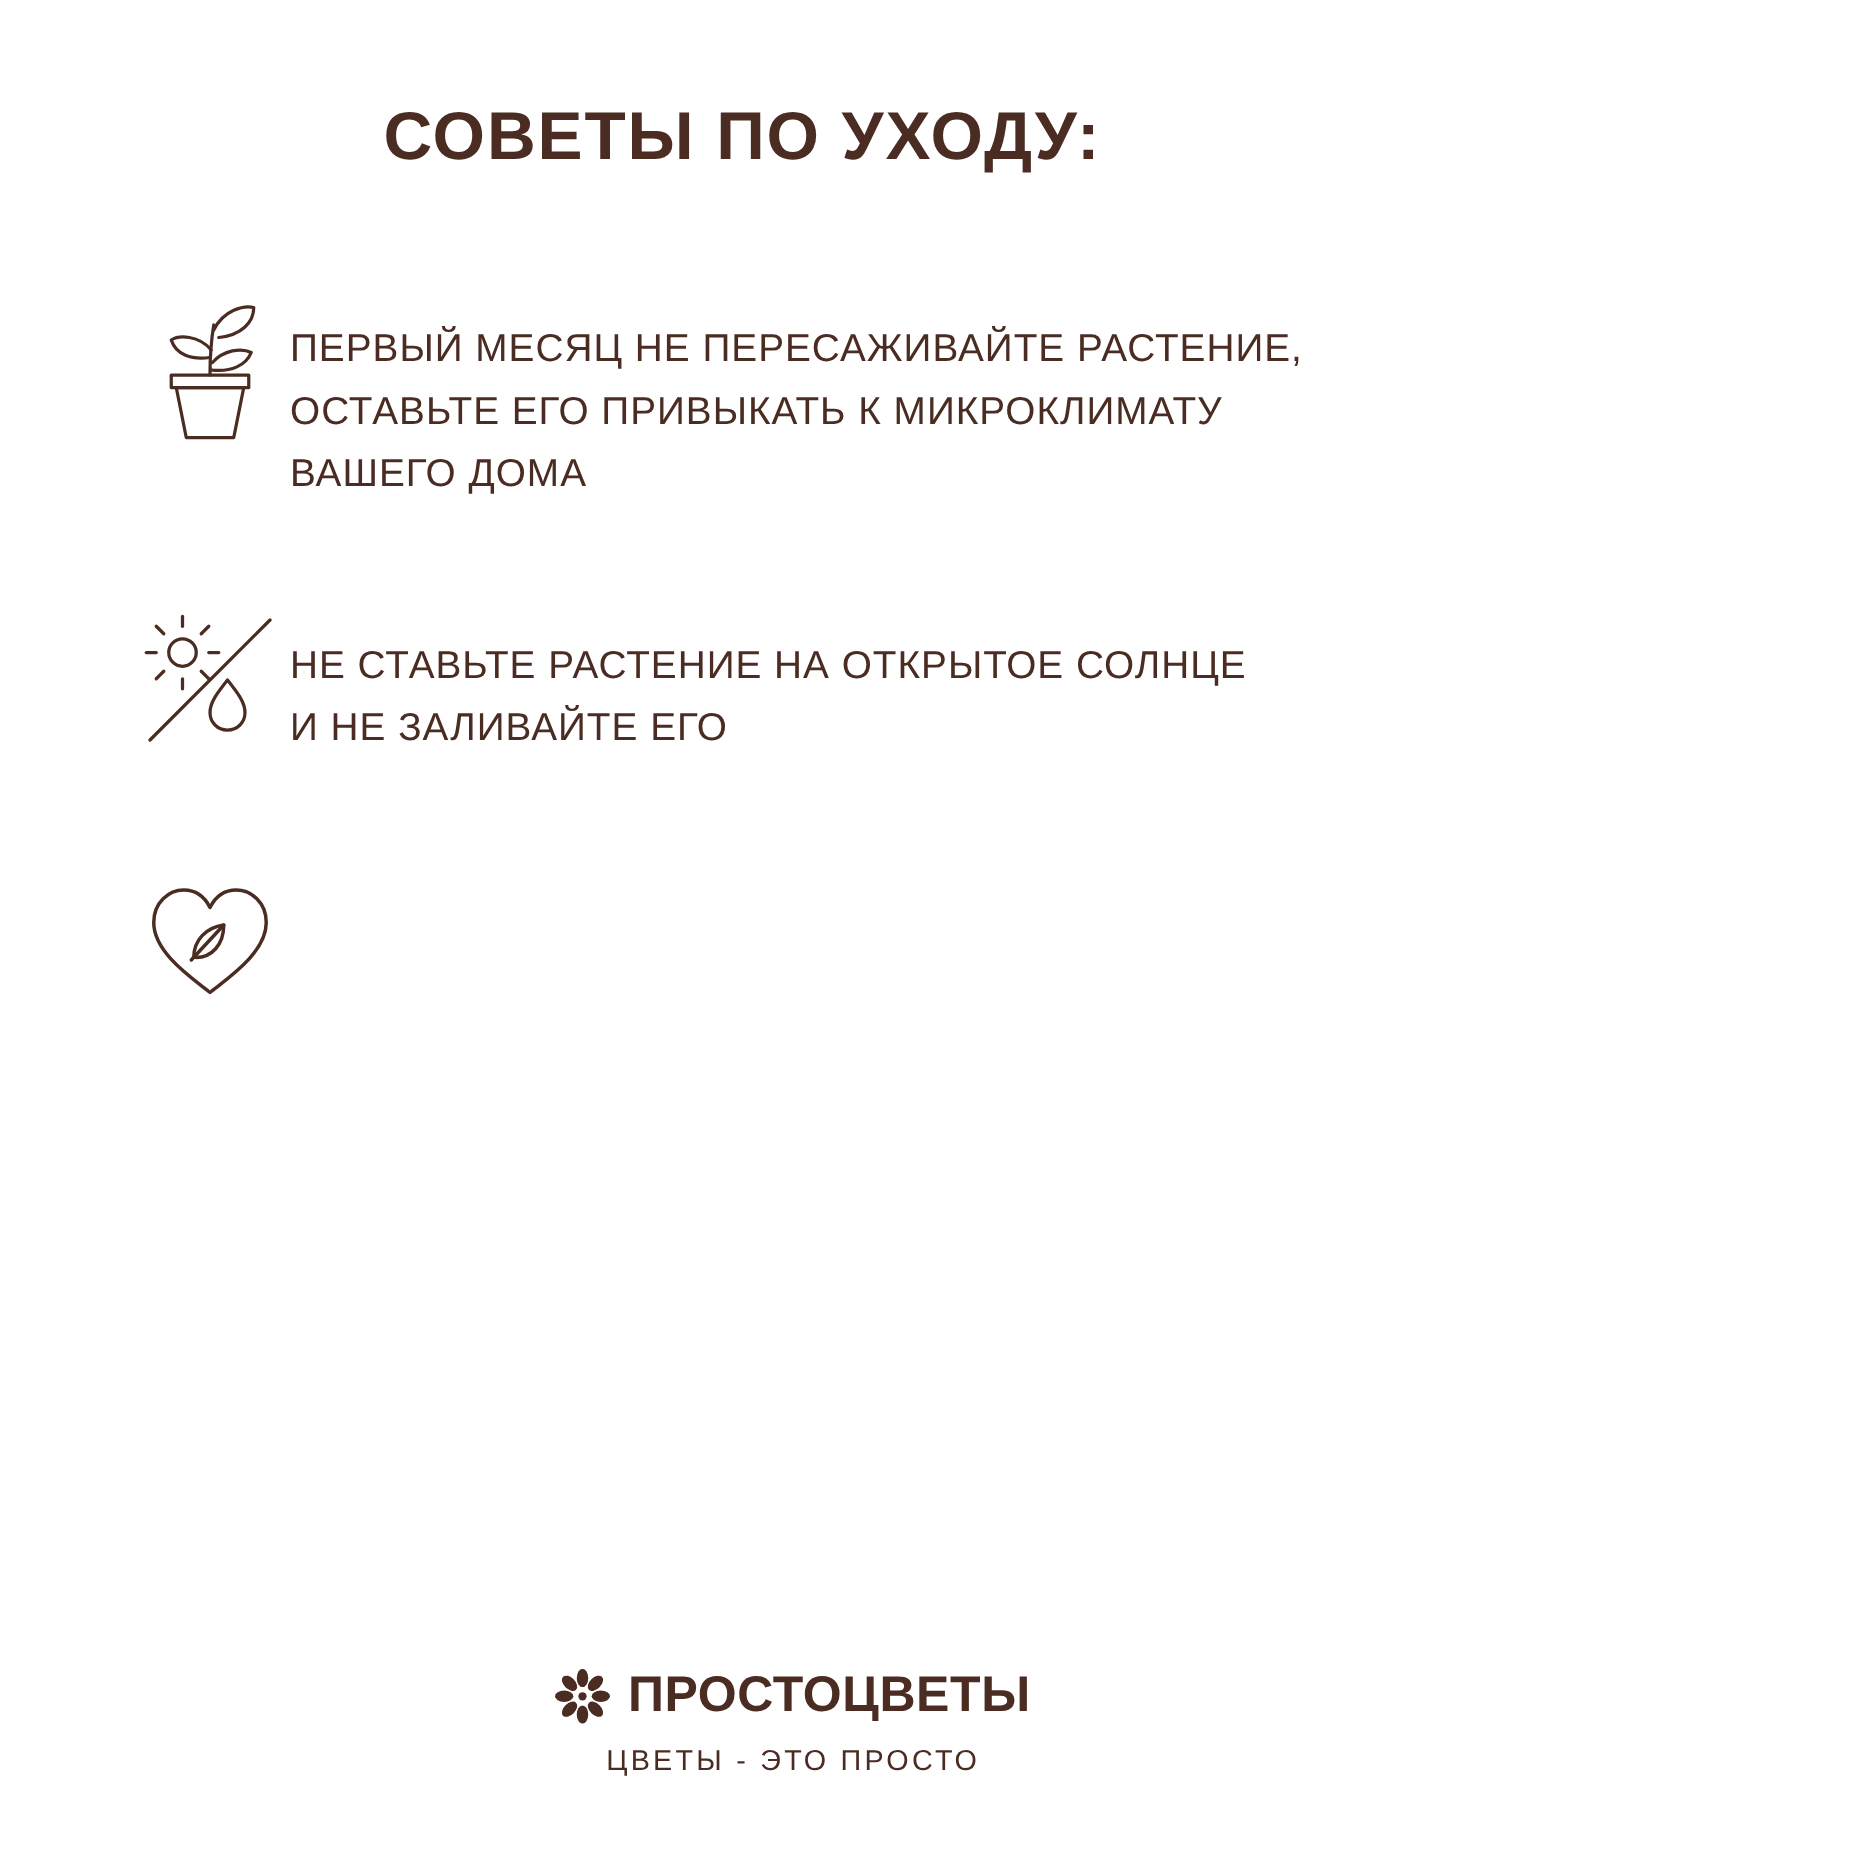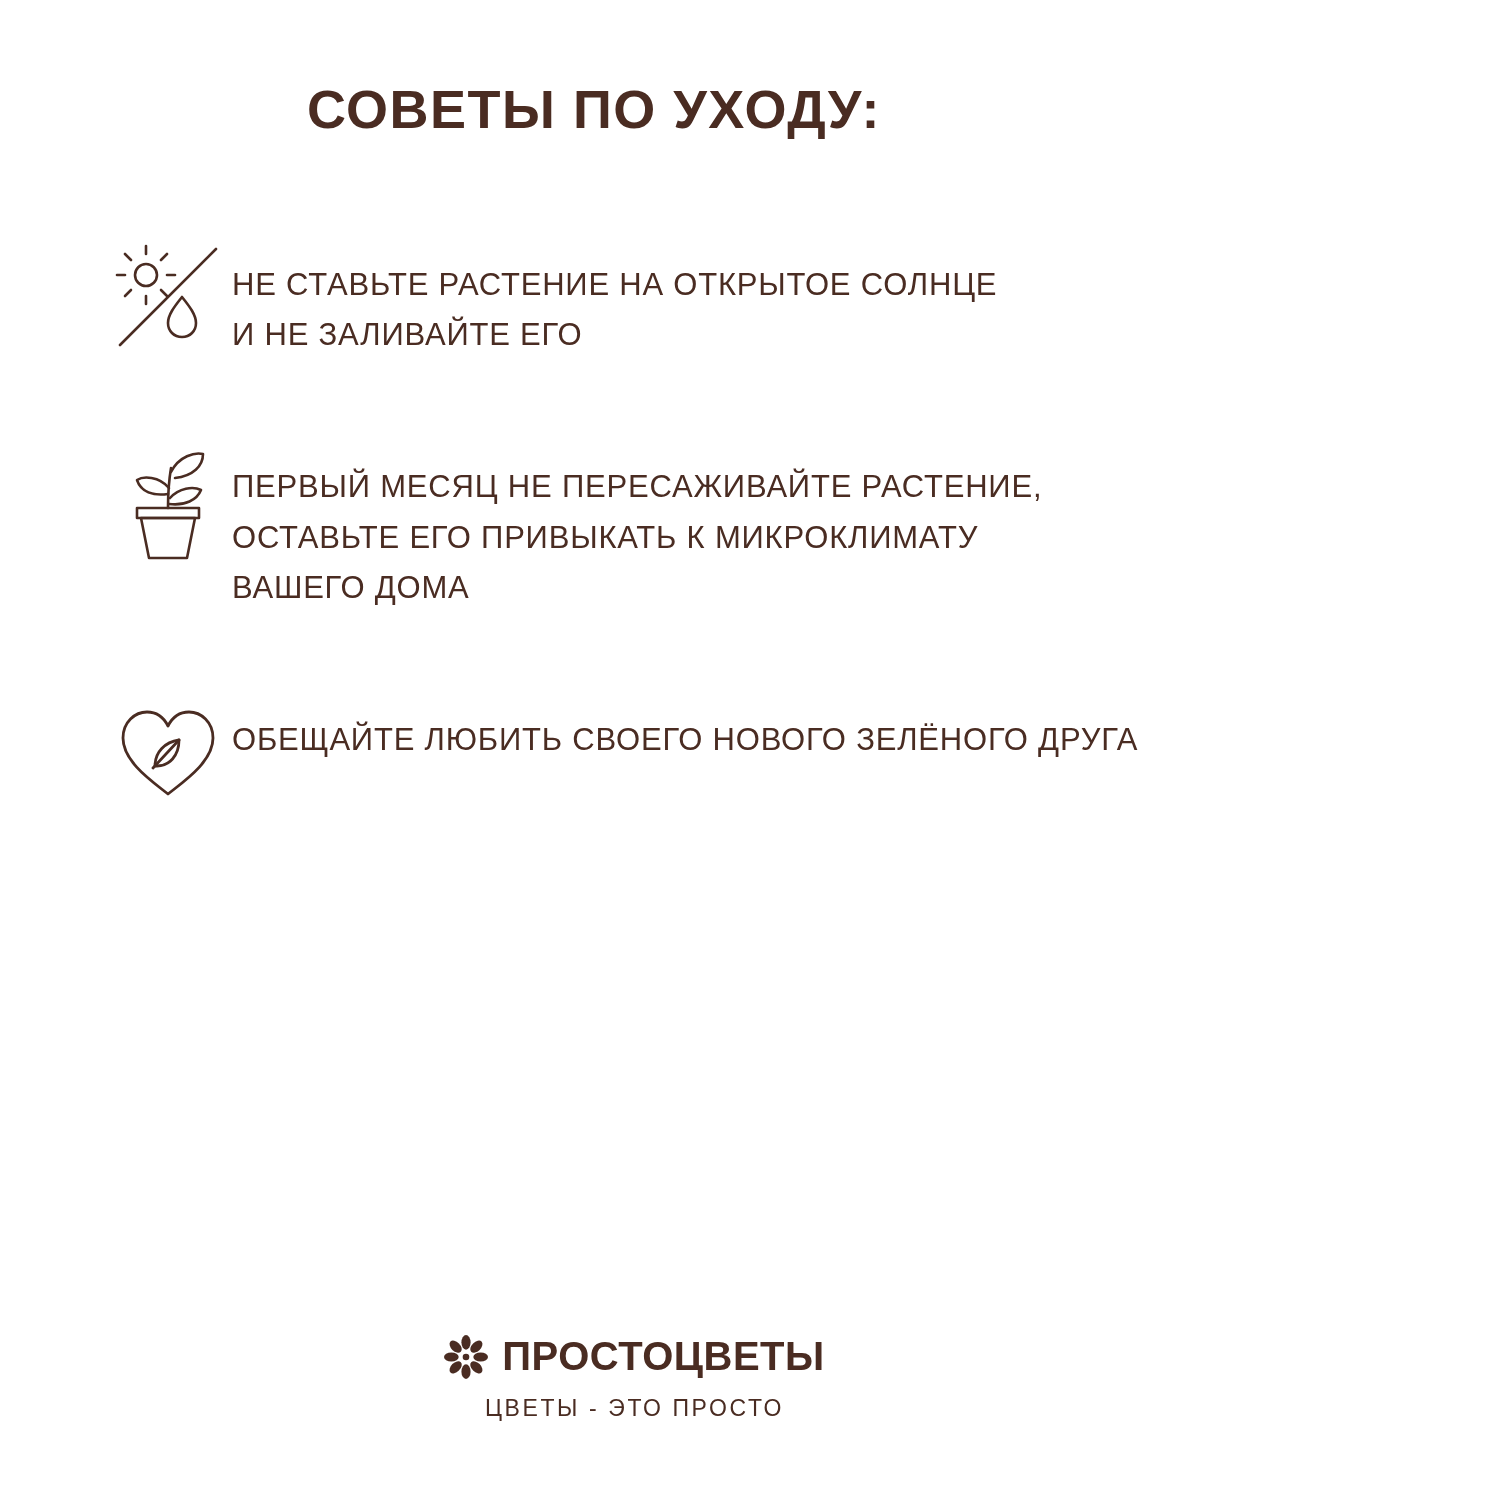--- a/index.html
+++ b/index.html
@@ -106,20 +106,41 @@
 </style>
 </head>
 <body>
 
 <div class="page">
 
   <div class="title">СОВЕТЫ ПО УХОДУ:</div>
 
   <div class="tips">
 
+    <div class="tip tip--1">
+      <div class="tip-icon">
+        <svg width="110" height="118" viewBox="0 0 110 118" fill="none" stroke="#4a2c22" stroke-width="2.6" stroke-linecap="round" stroke-linejoin="round">
+
+          <path d="M28 72 H82 L74 112 H36 Z"></path>
+          <path d="M24 62 H86 V72 H24 Z"></path>
+
+          <path d="M55 62 C55 46 56 34 58 22"></path>
+
+          <path d="M58 26 C66 10 82 6 90 8 C90 20 80 30 62 32"></path>
+
+          <path d="M56 42 C46 30 30 30 24 34 C28 46 40 50 55 48"></path>
+
+          <path d="M57 52 C66 42 80 40 88 44 C84 54 72 60 56 58"></path>
+        </svg>
+      </div>
+      <div class="tip-text">ПЕРВЫЙ МЕСЯЦ НЕ ПЕРЕСАЖИВАЙТЕ РАСТЕНИЕ,
+ОСТАВЬТЕ ЕГО ПРИВЫКАТЬ К МИКРОКЛИМАТУ
+ВАШЕГО ДОМА</div>
+    </div>
+
     <div class="tip tip--2">
       <div class="tip-icon">
         <svg width="112" height="112" viewBox="0 0 112 112" fill="none" stroke="#4a2c22" stroke-width="2.6" stroke-linecap="round" stroke-linejoin="round">
 
           <circle cx="34" cy="34" r="11"></circle>
           <path d="M34 13 V5"></path>
           <path d="M34 63 V55"></path>
           <path d="M13 34 H5"></path>
           <path d="M63 34 H55"></path>
           <path d="M49 19 L55 13"></path>
@@ -129,52 +150,30 @@
 
           <path d="M70 56 C78 66 84 74 84 82 C84 90 78 96 70 96 C62 96 56 90 56 82 C56 74 62 66 70 56 Z"></path>
 
           <path d="M8 104 L104 8"></path>
         </svg>
       </div>
       <div class="tip-text">НЕ СТАВЬТЕ РАСТЕНИЕ НА ОТКРЫТОЕ СОЛНЦЕ
 И НЕ ЗАЛИВАЙТЕ ЕГО</div>
     </div>
 
-    <div class="tip tip--1">
-      <div class="tip-icon">
-        <svg width="110" height="118" viewBox="0 0 110 118" fill="none" stroke="#4a2c22" stroke-width="2.6" stroke-linecap="round" stroke-linejoin="round">
-
-          <path d="M28 72 H82 L74 112 H36 Z"></path>
-          <path d="M24 62 H86 V72 H24 Z"></path>
-
-          <path d="M55 62 C55 46 56 34 58 22"></path>
-
-          <path d="M58 26 C66 10 82 6 90 8 C90 20 80 30 62 32"></path>
-
-          <path d="M56 42 C46 30 30 30 24 34 C28 46 40 50 55 48"></path>
-
-          <path d="M57 52 C66 42 80 40 88 44 C84 54 72 60 56 58"></path>
-        </svg>
-      </div>
-      <div class="tip-text">ПЕРВЫЙ МЕСЯЦ НЕ ПЕРЕСАЖИВАЙТЕ РАСТЕНИЕ,
-ОСТАВЬТЕ ЕГО ПРИВЫКАТЬ К МИКРОКЛИМАТУ
-ВАШЕГО ДОМА</div>
-    </div>
-
 
     <div class="tip tip--4">
       <div class="tip-icon">
         <svg width="110" height="104" viewBox="0 0 110 104" fill="none" stroke="#4a2c22" stroke-width="2.8" stroke-linecap="round" stroke-linejoin="round">
           <path d="M55 94 C40 82 10 62 10 38 C10 22 22 12 34 12 C44 12 51 18 55 26 C59 18 66 12 76 12 C88 12 100 22 100 38 C100 62 70 82 55 94 Z"></path>
 
           <path d="M42 66 C42 52 52 42 66 40 C66 56 56 66 44 66"></path>
           <path d="M66 40 L40 68"></path>
         </svg>
       </div>
-      <div class="tip-text">ОБЕЩАЙТЕ ЛЮБИТЬ СВОЕГО НОВОГО ЗЕЛЁНОГО ДРУГА</div>
     </div>
 
   </div>
 
   <div class="footer">
     <div class="logo-row">
       <svg class="logo-mark" viewBox="0 0 48 48" fill="#4a2c22">
         <g>
           <ellipse cx="24" cy="8" rx="5" ry="8"></ellipse>
           <ellipse cx="24" cy="40" rx="5" ry="8"></ellipse>

